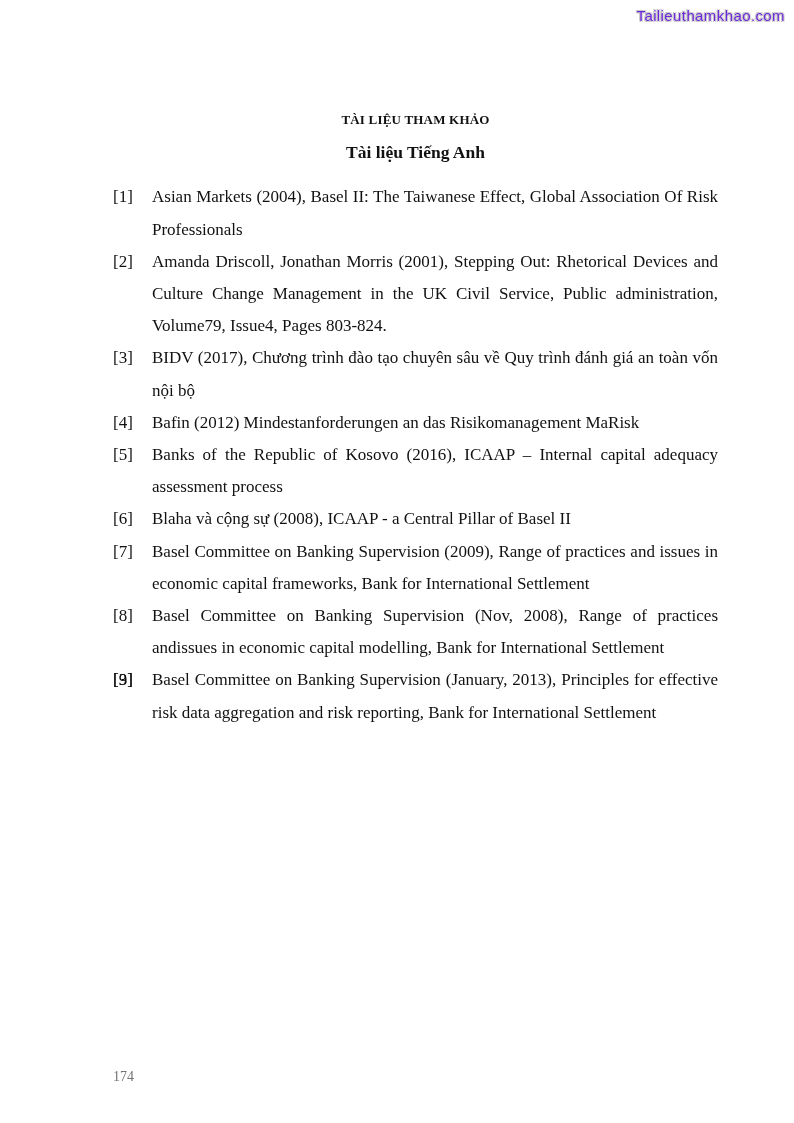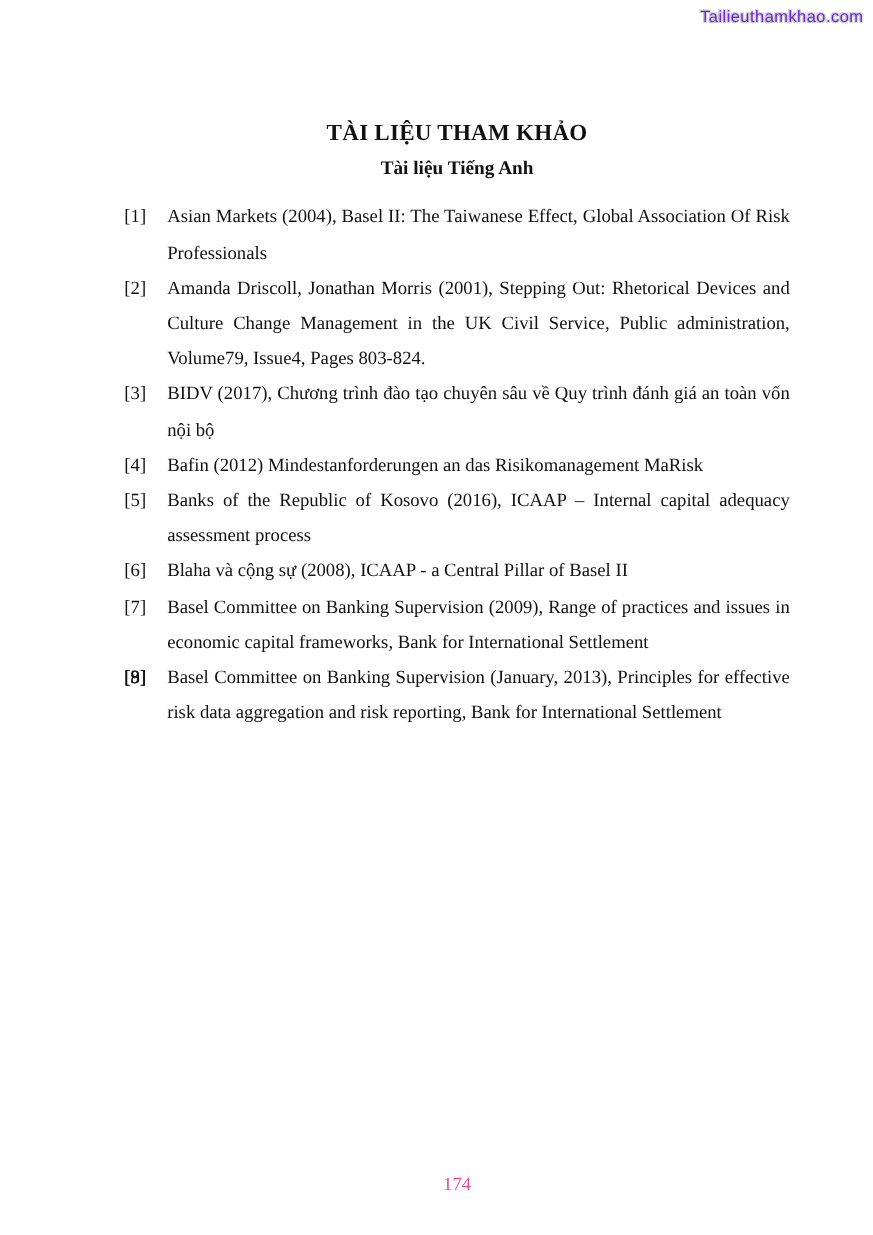--- a/index.html
+++ b/index.html
@@ -28,21 +28,21 @@
        1px  1px 0 #d9d9d9;
   }
   .content {
     position: absolute;
     left: 113px;
     top: 0;
     width: 605px;
   }
   .doc-title {
     margin: 104px 0 0 0;
-    font-size: 21px;
+    font-size: 13px;
     line-height: 32.2px;
     font-weight: bold;
     text-align: center;
     letter-spacing: 0.2px;
   }
   .section-heading {
     margin: 0;
     font-size: 17.5px;
     line-height: 32.2px;
     font-weight: bold;
@@ -63,24 +63,24 @@
     position: absolute;
     left: 0;
     top: 0;
     text-align: left;
   }
   .page-number {
     position: absolute;
     top: 1061px;
     left: 113px;
     width: 605px;
-    text-align: center;
-    font-size: 17px;
+    text-align: left;
+    font-size: 14px;
     line-height: 32.2px;
-    color: #ec4899;
+    color: #737373;
   }
 </style>
 </head>
 <body>
 
 <div>
 
   <div class="watermark">Tailieuthamkhao.com</div>
 
   <div class="content">
@@ -121,20 +121,21 @@
         <span>Blaha và cộng sự (2008), ICAAP - a Central Pillar of Basel II</span>
       </p>
 
       <p class="ref">
         <span class="num">[7]</span>
         <span>Basel Committee on Banking Supervision (2009), Range of practices and issues in economic capital frameworks, Bank for International Settlement</span>
       </p>
 
       <p class="ref">
         <span class="num">[8]</span>
+        <span>Basel Committee on Banking Supervision (Nov, 2008), Range of practices andissues in economic capital modelling, Bank for International Settlement</span>
       </p>
 
       <p class="ref">
         <span class="num">[9]</span>
       </p>
 
 
       <p class="ref">
         <span class="num">[3]</span>
         <span>Basel Committee on Banking Supervision (January, 2013), Principles for effective risk data aggregation and risk reporting, Bank for International Settlement</span>

